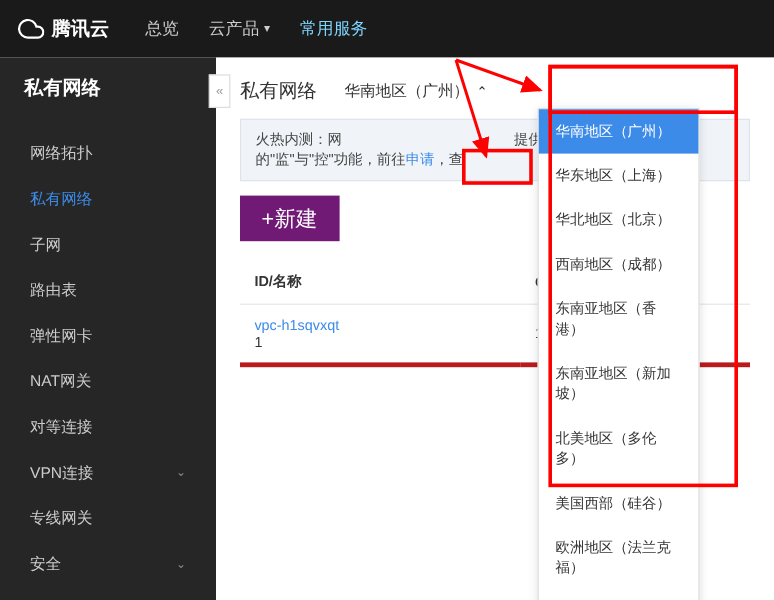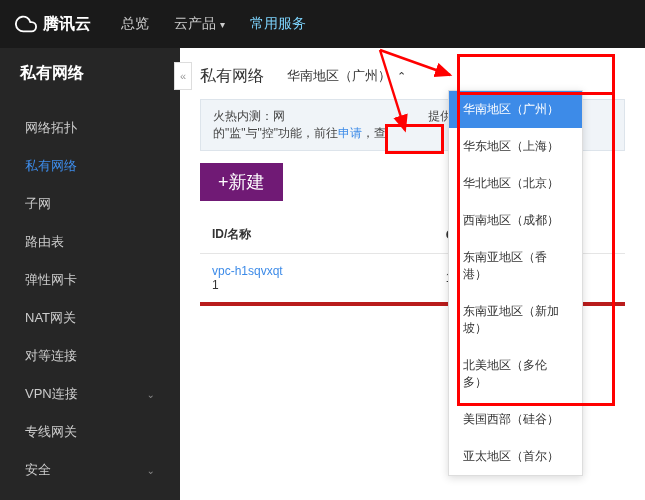--- a/index.html
+++ b/index.html
@@ -142,20 +142,21 @@
 
     <div class="dropdown-menu">
       <div class="dropdown-item selected">华南地区（广州）</div>
       <div class="dropdown-item">华东地区（上海）</div>
       <div class="dropdown-item">华北地区（北京）</div>
       <div class="dropdown-item">西南地区（成都）</div>
       <div class="dropdown-item">东南亚地区（香港）</div>
       <div class="dropdown-item">东南亚地区（新加坡）</div>
       <div class="dropdown-item">北美地区（多伦多）</div>
       <div class="dropdown-item">美国西部（硅谷）</div>
+      <div class="dropdown-item">欧洲地区（法兰克福）</div>
       <div class="dropdown-item">亚太地区（首尔）</div>
     </div>
   </div>
 </div>
 
 <div class="highlight-box box3"></div>
 <div class="highlight-box box1"></div>
 <div class="highlight-box box2"></div>
 
 <svg class="arrow-line" style="top:40px;left:370px;width:100px;height:110px;">

